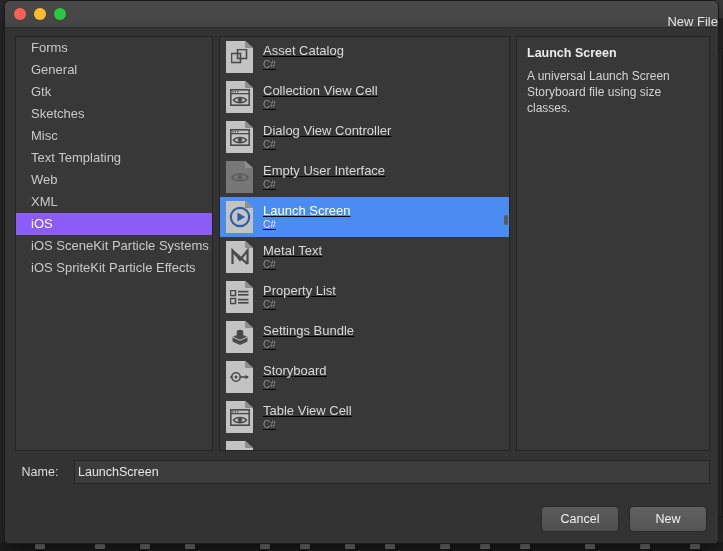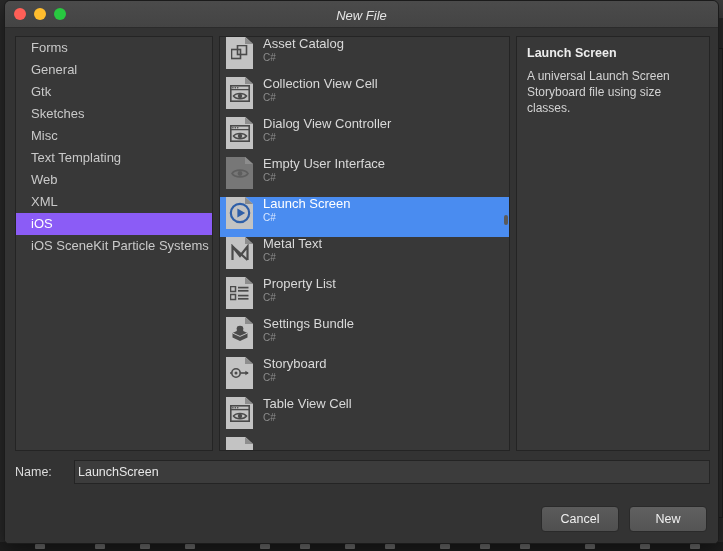--- a/index.html
+++ b/index.html
@@ -58,23 +58,23 @@
   }
   #traffic {
     position: absolute; left: 9px; top: 7px;
     display: flex; gap: 8px;
   }
   .light { width: 12px; height: 12px; border-radius: 50%; }
   .light.close  { background: #ff5f57; }
   .light.min    { background: #ffbd2e; }
   .light.zoom   { background: #28c840; }
   #window-title {
-    position: absolute; left: 0; right: 0; top: 7px;
-    text-align: center;
-    font-size: 13px; color: #e4e4e4; font-style: italic;
+    position: absolute; left: 0; right: 0; top: 13px;
+    text-align: right;
+    font-size: 13px; color: #e4e4e4;
   }
 
   
   #dialog-body {
     position: absolute; left: 0; top: 27px; right: 0; bottom: 0;
     background: #333333;
   }
 
   
   #panes {
@@ -109,21 +109,23 @@
   }
 
   
   #tpl-scroll {
     position: absolute; inset: 0;
     overflow: hidden;
   }
   .tpl-item {
     height: 40px;
     display: flex;
+    align-items: center;
     padding-left: 6px;
+    text-decoration: underline;
   }
   .tpl-item.selected { background: #4a8cf0; }
   .tpl-icon {
     width: 27px; height: 32px;
     flex: 0 0 27px;
     margin-right: 10px;
     position: relative;
   }
   .tpl-text { line-height: 1.05; }
   .tpl-title {
@@ -175,21 +177,21 @@
     font-size: 12px; color: #d3d3d3; line-height: 1.35;
   }
 
   
   #name-row {
     position: absolute; left: 10px; top: 432px; width: 695px; height: 24px;
     display: flex; align-items: center;
   }
   #name-label {
     font-size: 12.5px; color: #dcdcdc;
-    width: 50px; text-align: left; margin-right: 9px;
+    width: 50px; text-align: center; margin-right: 9px;
   }
   #name-field {
     flex: 1; height: 24px;
     background: #3c3c3c;
     border: 1px solid #242424;
     color: #e6e6e6;
     font-size: 12.5px;
     font-family: "Liberation Sans", sans-serif;
     padding: 0 3px;
     outline: none;
@@ -257,20 +259,21 @@
           <div class="cat-item"><span>Forms</span></div>
           <div class="cat-item"><span>General</span></div>
           <div class="cat-item"><span>Gtk</span></div>
           <div class="cat-item"><span>Sketches</span></div>
           <div class="cat-item"><span>Misc</span></div>
           <div class="cat-item"><span>Text Templating</span></div>
           <div class="cat-item"><span>Web</span></div>
           <div class="cat-item"><span>XML</span></div>
           <div class="cat-item selected"><span>iOS</span></div>
           <div class="cat-item"><span>iOS SceneKit Particle Systems</span></div>
+          <div class="cat-item"><span>iOS SpriteKit Particle Effects</span></div>
         </div>
 
       <div class="pane" id="pane-templates">
         <div id="tpl-scroll">
             <div class="tpl-item">
               <div class="tpl-icon">
                 <div class="doc"></div>
                 <div class="dogear"></div>
                 <div class="glyph">
                   <svg width="17" height="17" viewBox="0 0 17 17">

